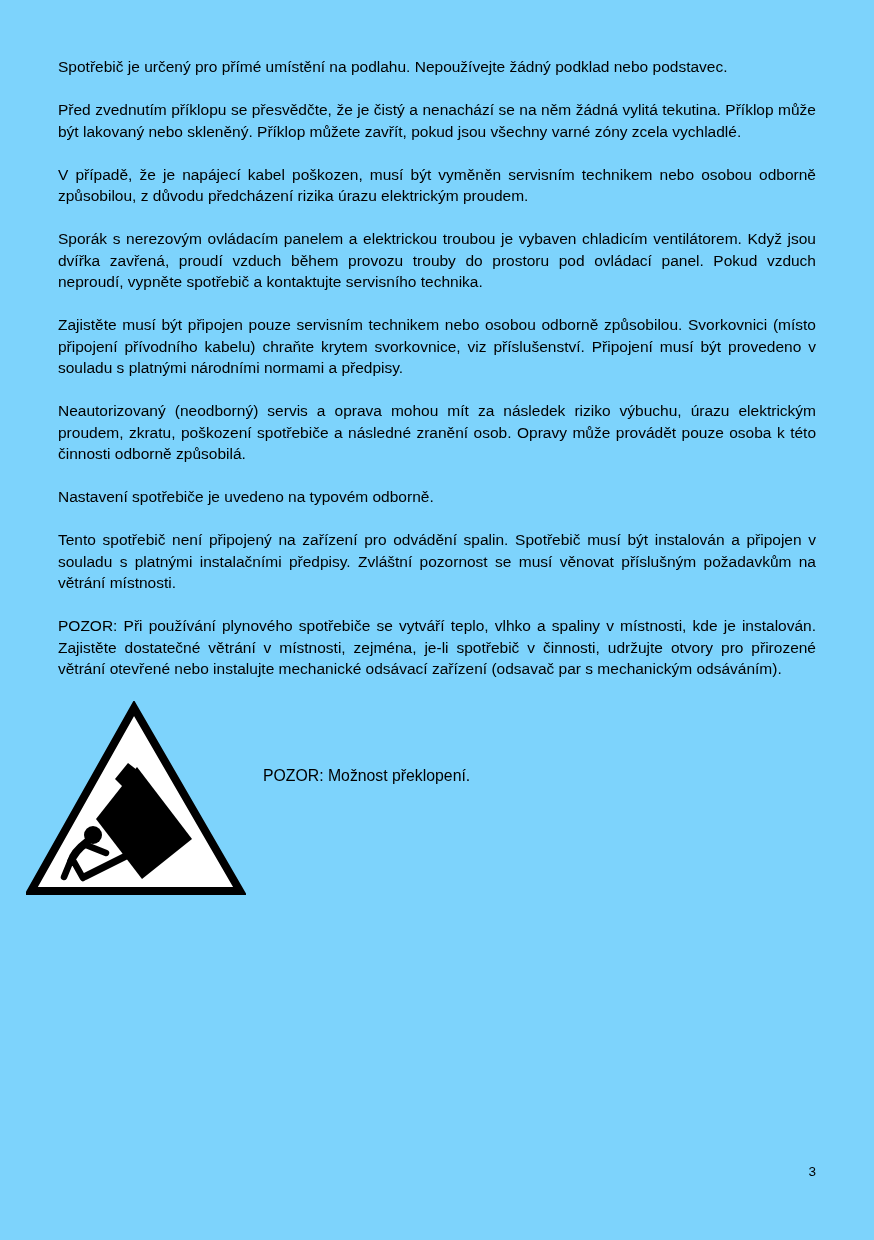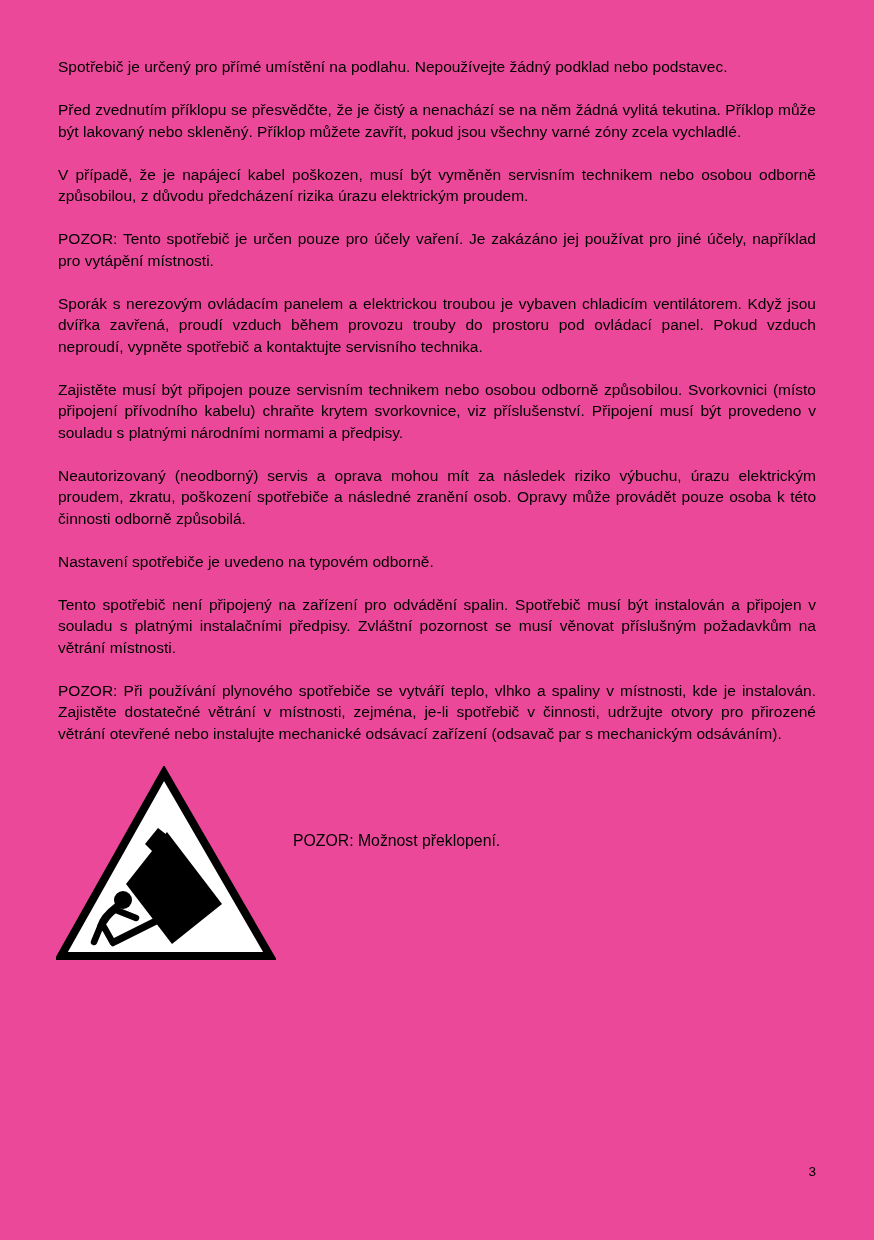--- a/index.html
+++ b/index.html
@@ -2,38 +2,38 @@
 <html lang="cs"><head>
 <meta charset="utf-8">
 <style>
   * { margin: 0; padding: 0; box-sizing: border-box; }
   html, body { background: #808080; }
   .page {
     position: relative;
     width: 874px;
     height: 1240px;
     margin: 0 auto;
-    background: #ec4899;
+    background: #7dd3fc;
     color: #000000;
     font-family: "Liberation Sans", "DejaVu Sans", sans-serif;
     overflow: hidden;
   }
   .body-text {
     padding: 56px 58px 0 58px;
   }
   .body-text p {
     font-size: 15.5px;
     line-height: 21.5px;
     text-align: justify;
     margin: 0 0 21.5px 0;
   }
   .warning-row {
     display: flex;
     align-items: flex-start;
-    padding-left: 56px;
+    padding-left: 26px;
     margin-top: 4px;
   }
   .warning-icon-wrap {
     width: 220px;
     height: 196px;
     flex: 0 0 auto;
   }
   .warning-label {
     font-size: 15.8px;
     line-height: 21.5px;
@@ -50,21 +50,20 @@
 </style>
 </head>
 <body>
 
 <div class="page">
 
   <main class="body-text">
     <p>Spotřebič je určený pro přímé umístění na podlahu. Nepoužívejte žádný podklad nebo podstavec.</p>
     <p>Před zvednutím příklopu se přesvědčte, že je čistý a nenachází se na něm žádná vylitá tekutina. Příklop může být lakovaný nebo skleněný. Příklop můžete zavřít, pokud jsou všechny varné zóny zcela vychladlé.</p>
     <p>V případě, že je napájecí kabel poškozen, musí být vyměněn servisním technikem nebo osobou odborně způsobilou, z důvodu předcházení rizika úrazu elektrickým proudem.</p>
-    <p>POZOR: Tento spotřebič je určen pouze pro účely vaření. Je zakázáno jej používat pro jiné účely, například pro vytápění místnosti.</p>
     <p>Sporák s nerezovým ovládacím panelem a elektrickou troubou je vybaven chladicím ventilátorem. Když jsou dvířka zavřená, proudí vzduch během provozu trouby do prostoru pod ovládací panel. Pokud vzduch neproudí, vypněte spotřebič a kontaktujte servisního technika.</p>
     <p>Zajistěte musí být připojen pouze servisním technikem nebo osobou odborně způsobilou. Svorkovnici (místo připojení přívodního kabelu) chraňte krytem svorkovnice, viz příslušenství. Připojení musí být provedeno v souladu s platnými národními normami a předpisy.</p>
     <p>Neautorizovaný (neodborný) servis a oprava mohou mít za následek riziko výbuchu, úrazu elektrickým proudem, zkratu, poškození spotřebiče a následné zranění osob. Opravy může provádět pouze osoba k této činnosti odborně způsobilá.</p>
     <p>Nastavení spotřebiče je uvedeno na typovém odborně.</p>
     <p>Tento spotřebič není připojený na zařízení pro odvádění spalin. Spotřebič musí být instalován a připojen v souladu s platnými instalačními předpisy. Zvláštní pozornost se musí věnovat příslušným požadavkům na větrání místnosti.</p>
     <p>POZOR: Při používání plynového spotřebiče se vytváří teplo, vlhko a spaliny v místnosti, kde je instalován. Zajistěte dostatečné větrání v místnosti, zejména, je-li spotřebič v činnosti, udržujte otvory pro přirozené větrání otevřené nebo instalujte mechanické odsávací zařízení (odsavač par s mechanickým odsáváním).</p>
   </main>
 
   <div class="warning-row">
     <span class="warning-icon-wrap">

